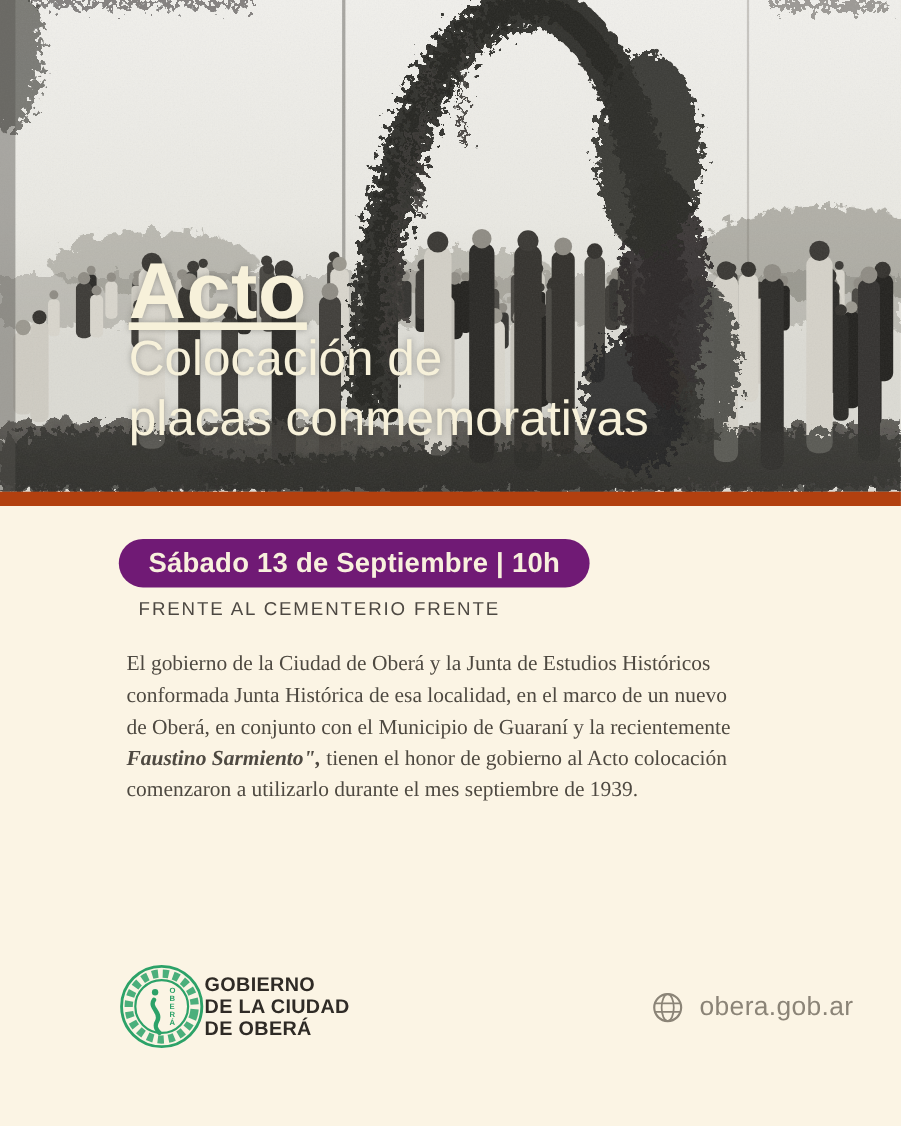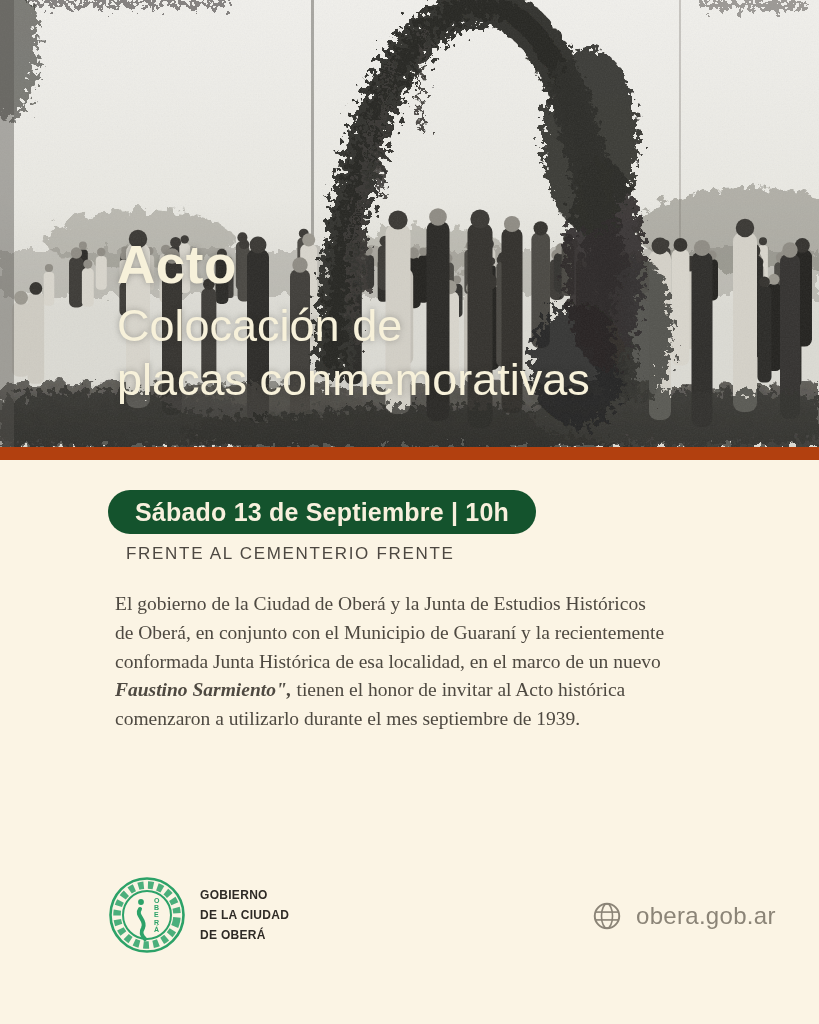--- a/index.html
+++ b/index.html
@@ -7,51 +7,51 @@
     position:relative; width:819px; height:1024px;
     background:#fbf4e4; overflow:hidden;
     font-family:"Liberation Sans", sans-serif;
   }
 
   
   .photo { position:absolute; left:0; top:0; width:819px; height:447px; background:#e9e8e3; }
   .photo svg { display:block; width:819px; height:447px; }
 
   .title-block { position:absolute; left:117px; top:231px; color:#f7f1da; }
-  .title-main  { font-size:53px; font-weight:bold; line-height:68px; letter-spacing:0.5px;
-                 text-shadow:0 0 6px rgba(40,40,35,0.35); }
+  .title-main  { font-size:72px; font-weight:bold; line-height:68px; letter-spacing:0.5px;
+                 text-shadow:0 0 6px rgba(40,40,35,0.35);text-decoration:underline; }
   .title-sub   { font-size:45px; font-weight:normal; line-height:54px; margin-top:0;
                  text-shadow:0 0 6px rgba(40,40,35,0.35); }
 
   .divider { position:absolute; left:0; top:447px; width:819px; height:13px; background:#b2400f; }
 
   
   .badge {
     position:absolute; left:108px; top:490px; height:44px;
-    background:#14532d; color:#f8f0dd; border-radius:22px;
+    background:#701a75; color:#f8f0dd; border-radius:22px;
     font-size:25px; font-weight:bold; line-height:44px; padding:0 27px;
     letter-spacing:0.2px; white-space:nowrap;
   }
   .location {
     position:absolute; left:126px; top:544px;
     font-size:17px; letter-spacing:1.7px; color:#4d4842; white-space:nowrap;
   }
   .paragraph {
     position:absolute; left:115px; top:590px; width:660px;
     font-family:"Liberation Serif", serif;
     font-size:19.5px; line-height:28.8px; color:#4e4941;
   }
   .para-line { white-space:nowrap; }
   .para-line .em { font-weight:bold; font-style:italic; }
 
   
   .footer-left { position:absolute; left:108px; top:876px; display:flex; align-items:center; }
   .seal { width:78px; height:78px; flex:0 0 auto; }
   .org-text {
-    margin-left:14px; font-weight:bold; font-size:12px; line-height:20px;
+    font-weight:bold; font-size:18px; line-height:20px;
     color:#2f2b26; letter-spacing:0.3px;
   }
   .footer-right {
     position:absolute; left:592px; top:901px;
     display:flex; align-items:center; color:#8b8477;
   }
   .globe { width:30px; height:30px; flex:0 0 auto; }
   .website { margin-left:14px; font-size:24px; letter-spacing:0.3px; }
 </style>
 </head>
@@ -329,23 +329,23 @@
   </div>
 
   <div class="divider"></div>
 
   <div class="badge">Sábado 13 de Septiembre | 10h</div>
 
   <div class="location">FRENTE AL CEMENTERIO FRENTE</div>
 
   <div class="paragraph">
     <div class="para-line"><span>El gobierno de la Ciudad de Oberá y la Junta de Estudios Históricos</span></div>
+    <div class="para-line"><span>conformada Junta Histórica de esa localidad, en el marco de un nuevo</span></div>
     <div class="para-line"><span>de Oberá, en conjunto con el Municipio de Guaraní y la recientemente</span></div>
-    <div class="para-line"><span>conformada Junta Histórica de esa localidad, en el marco de un nuevo</span></div>
-    <div class="para-line"><span class="em">Faustino Sarmiento",</span><span> tienen el honor de invitar al Acto histórica</span></div>
+    <div class="para-line"><span class="em">Faustino Sarmiento",</span><span> tienen el honor de gobierno al Acto colocación</span></div>
     <div class="para-line"><span>comenzaron a utilizarlo durante el mes septiembre de 1939.</span></div>
   </div>
 
   <div class="footer-left">
     <svg class="seal" viewBox="0 0 78 78" aria-hidden="true">
       <circle cx="39" cy="39" r="36.5" fill="none" stroke="#2ca268" stroke-width="2.6"></circle>
       <circle cx="39" cy="39" r="30" fill="none" stroke="#2ca268" stroke-width="7.5" stroke-dasharray="5.5 4.2" opacity="0.85" transform="rotate(12 39 39)"></circle>
       <circle cx="39" cy="39" r="24" fill="none" stroke="#2ca268" stroke-width="2"></circle>
       <circle cx="33" cy="26" r="2.9" fill="#2ca268"></circle>
       <path d="M32,33 C27,40 39,44 35,52 C32,57 34,60 37,63" fill="none" stroke="#2ca268" stroke-width="4" stroke-linecap="round"></path>

